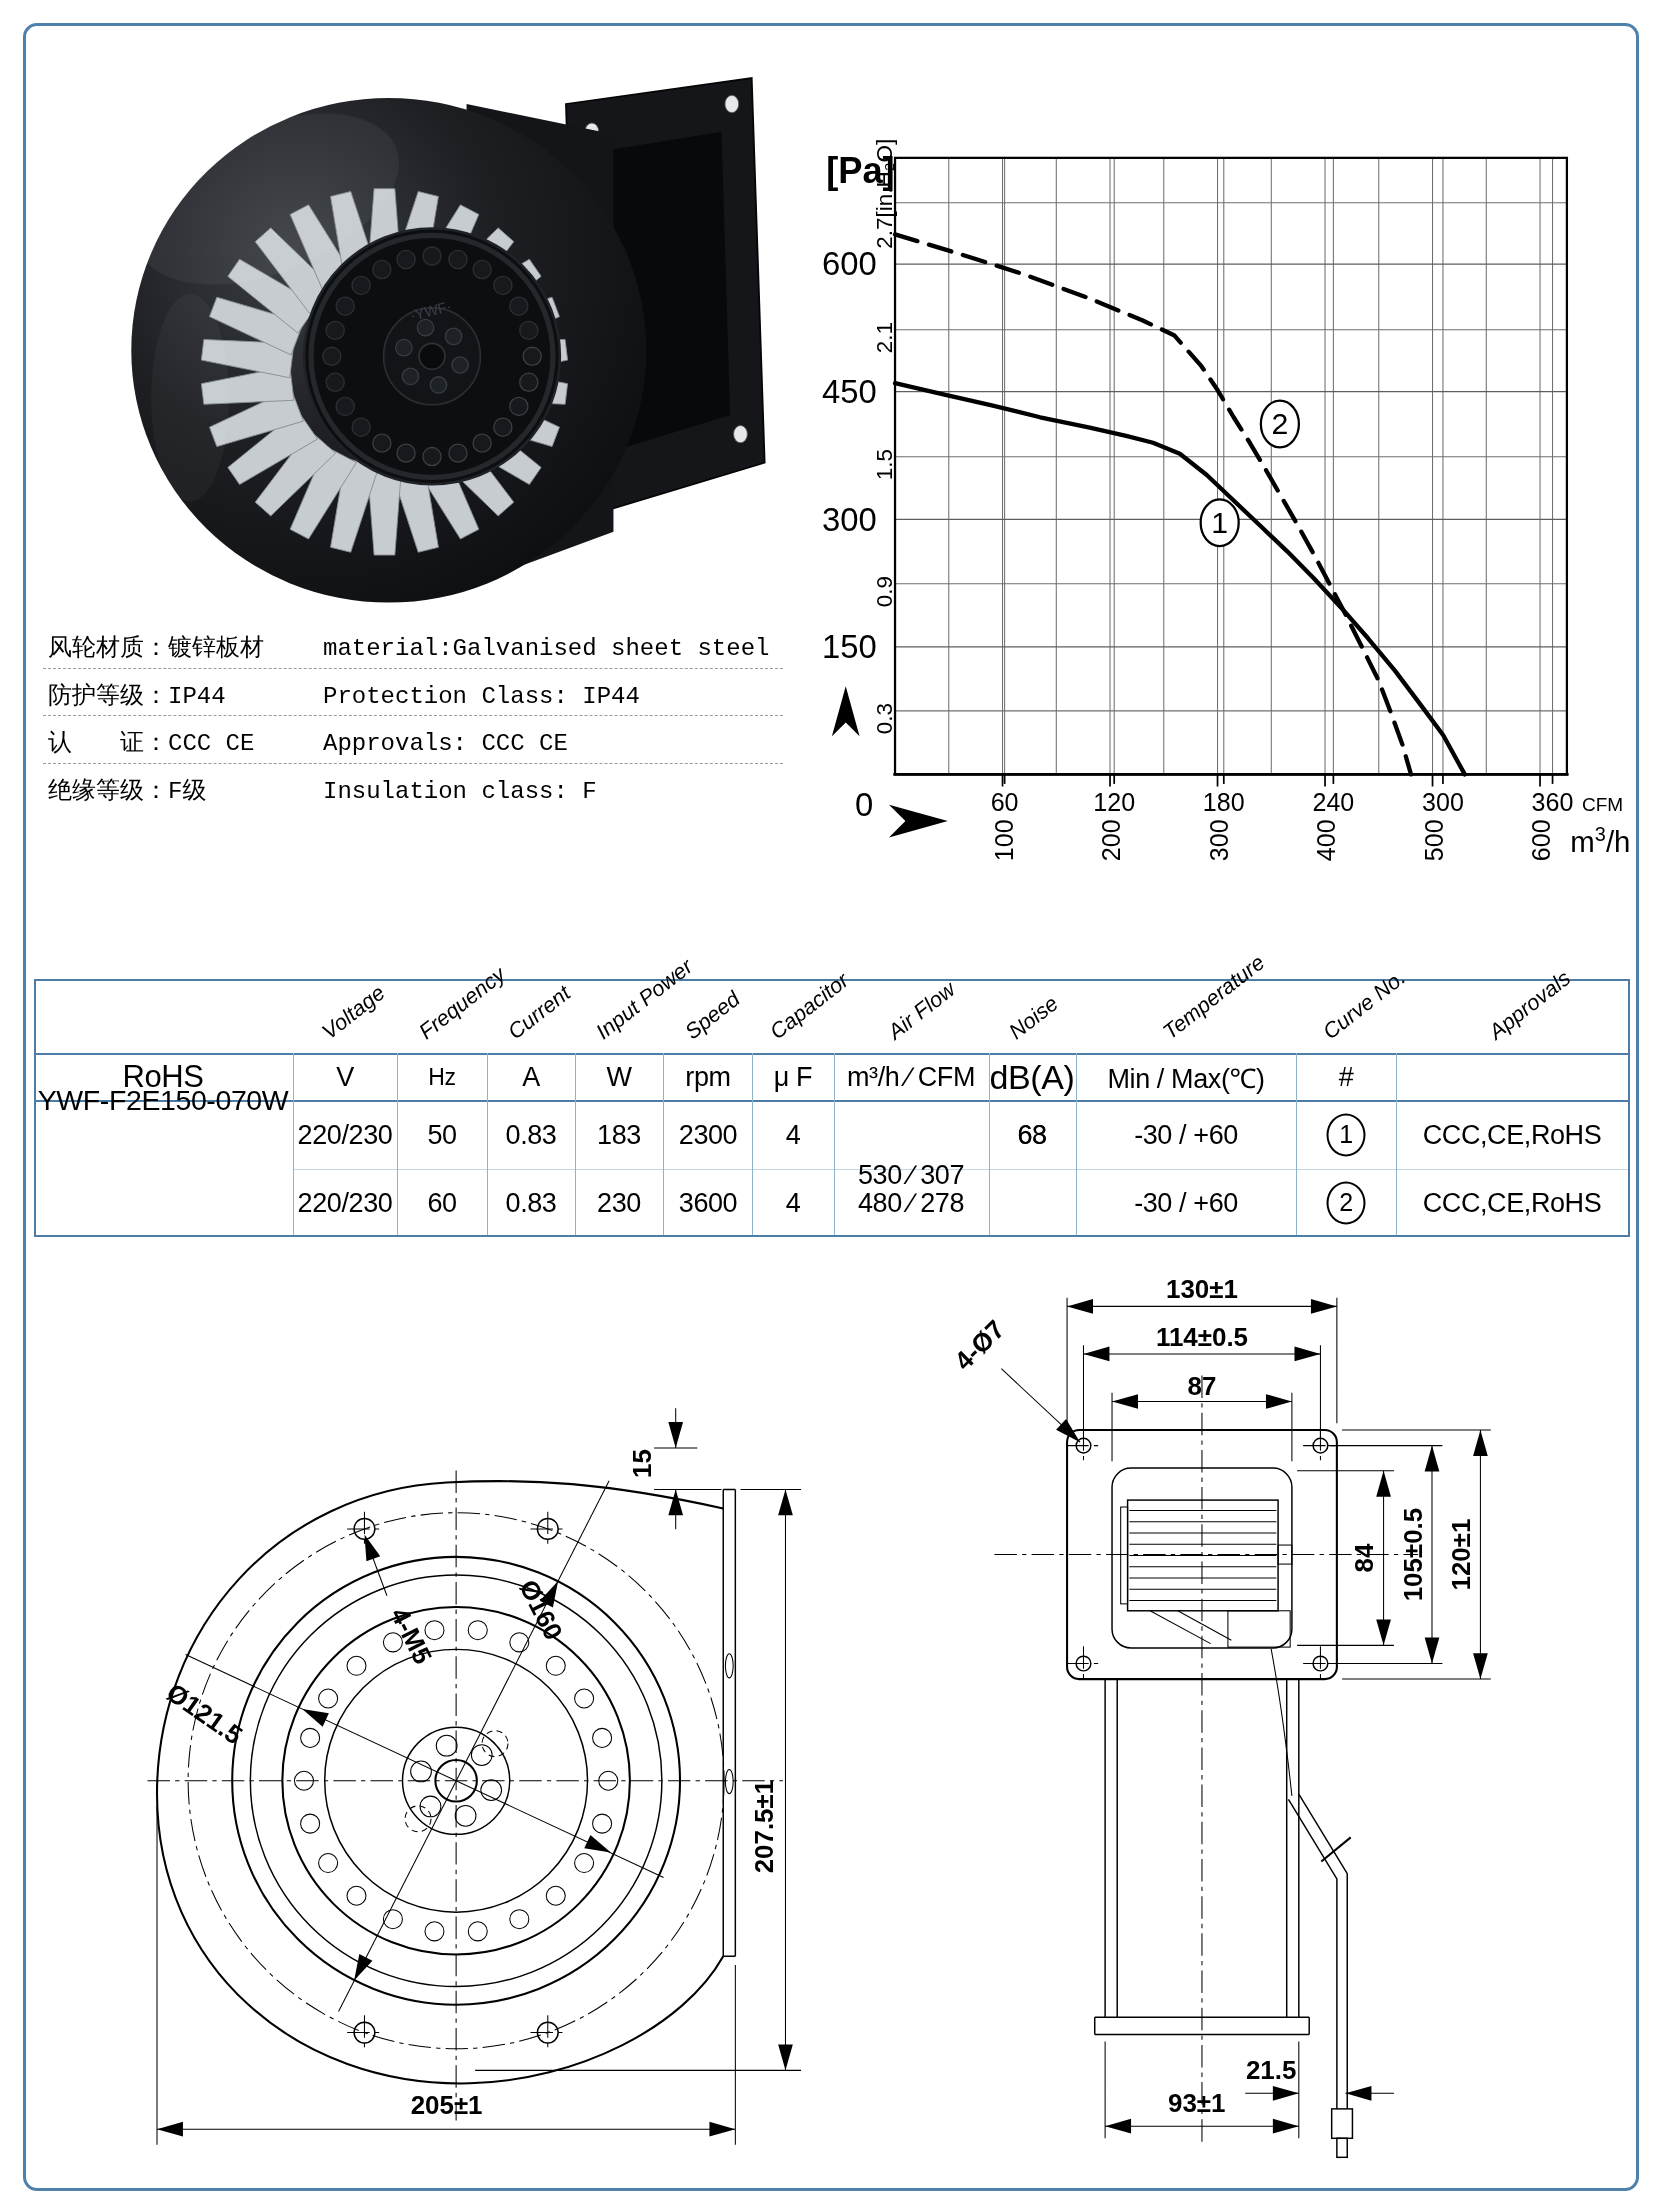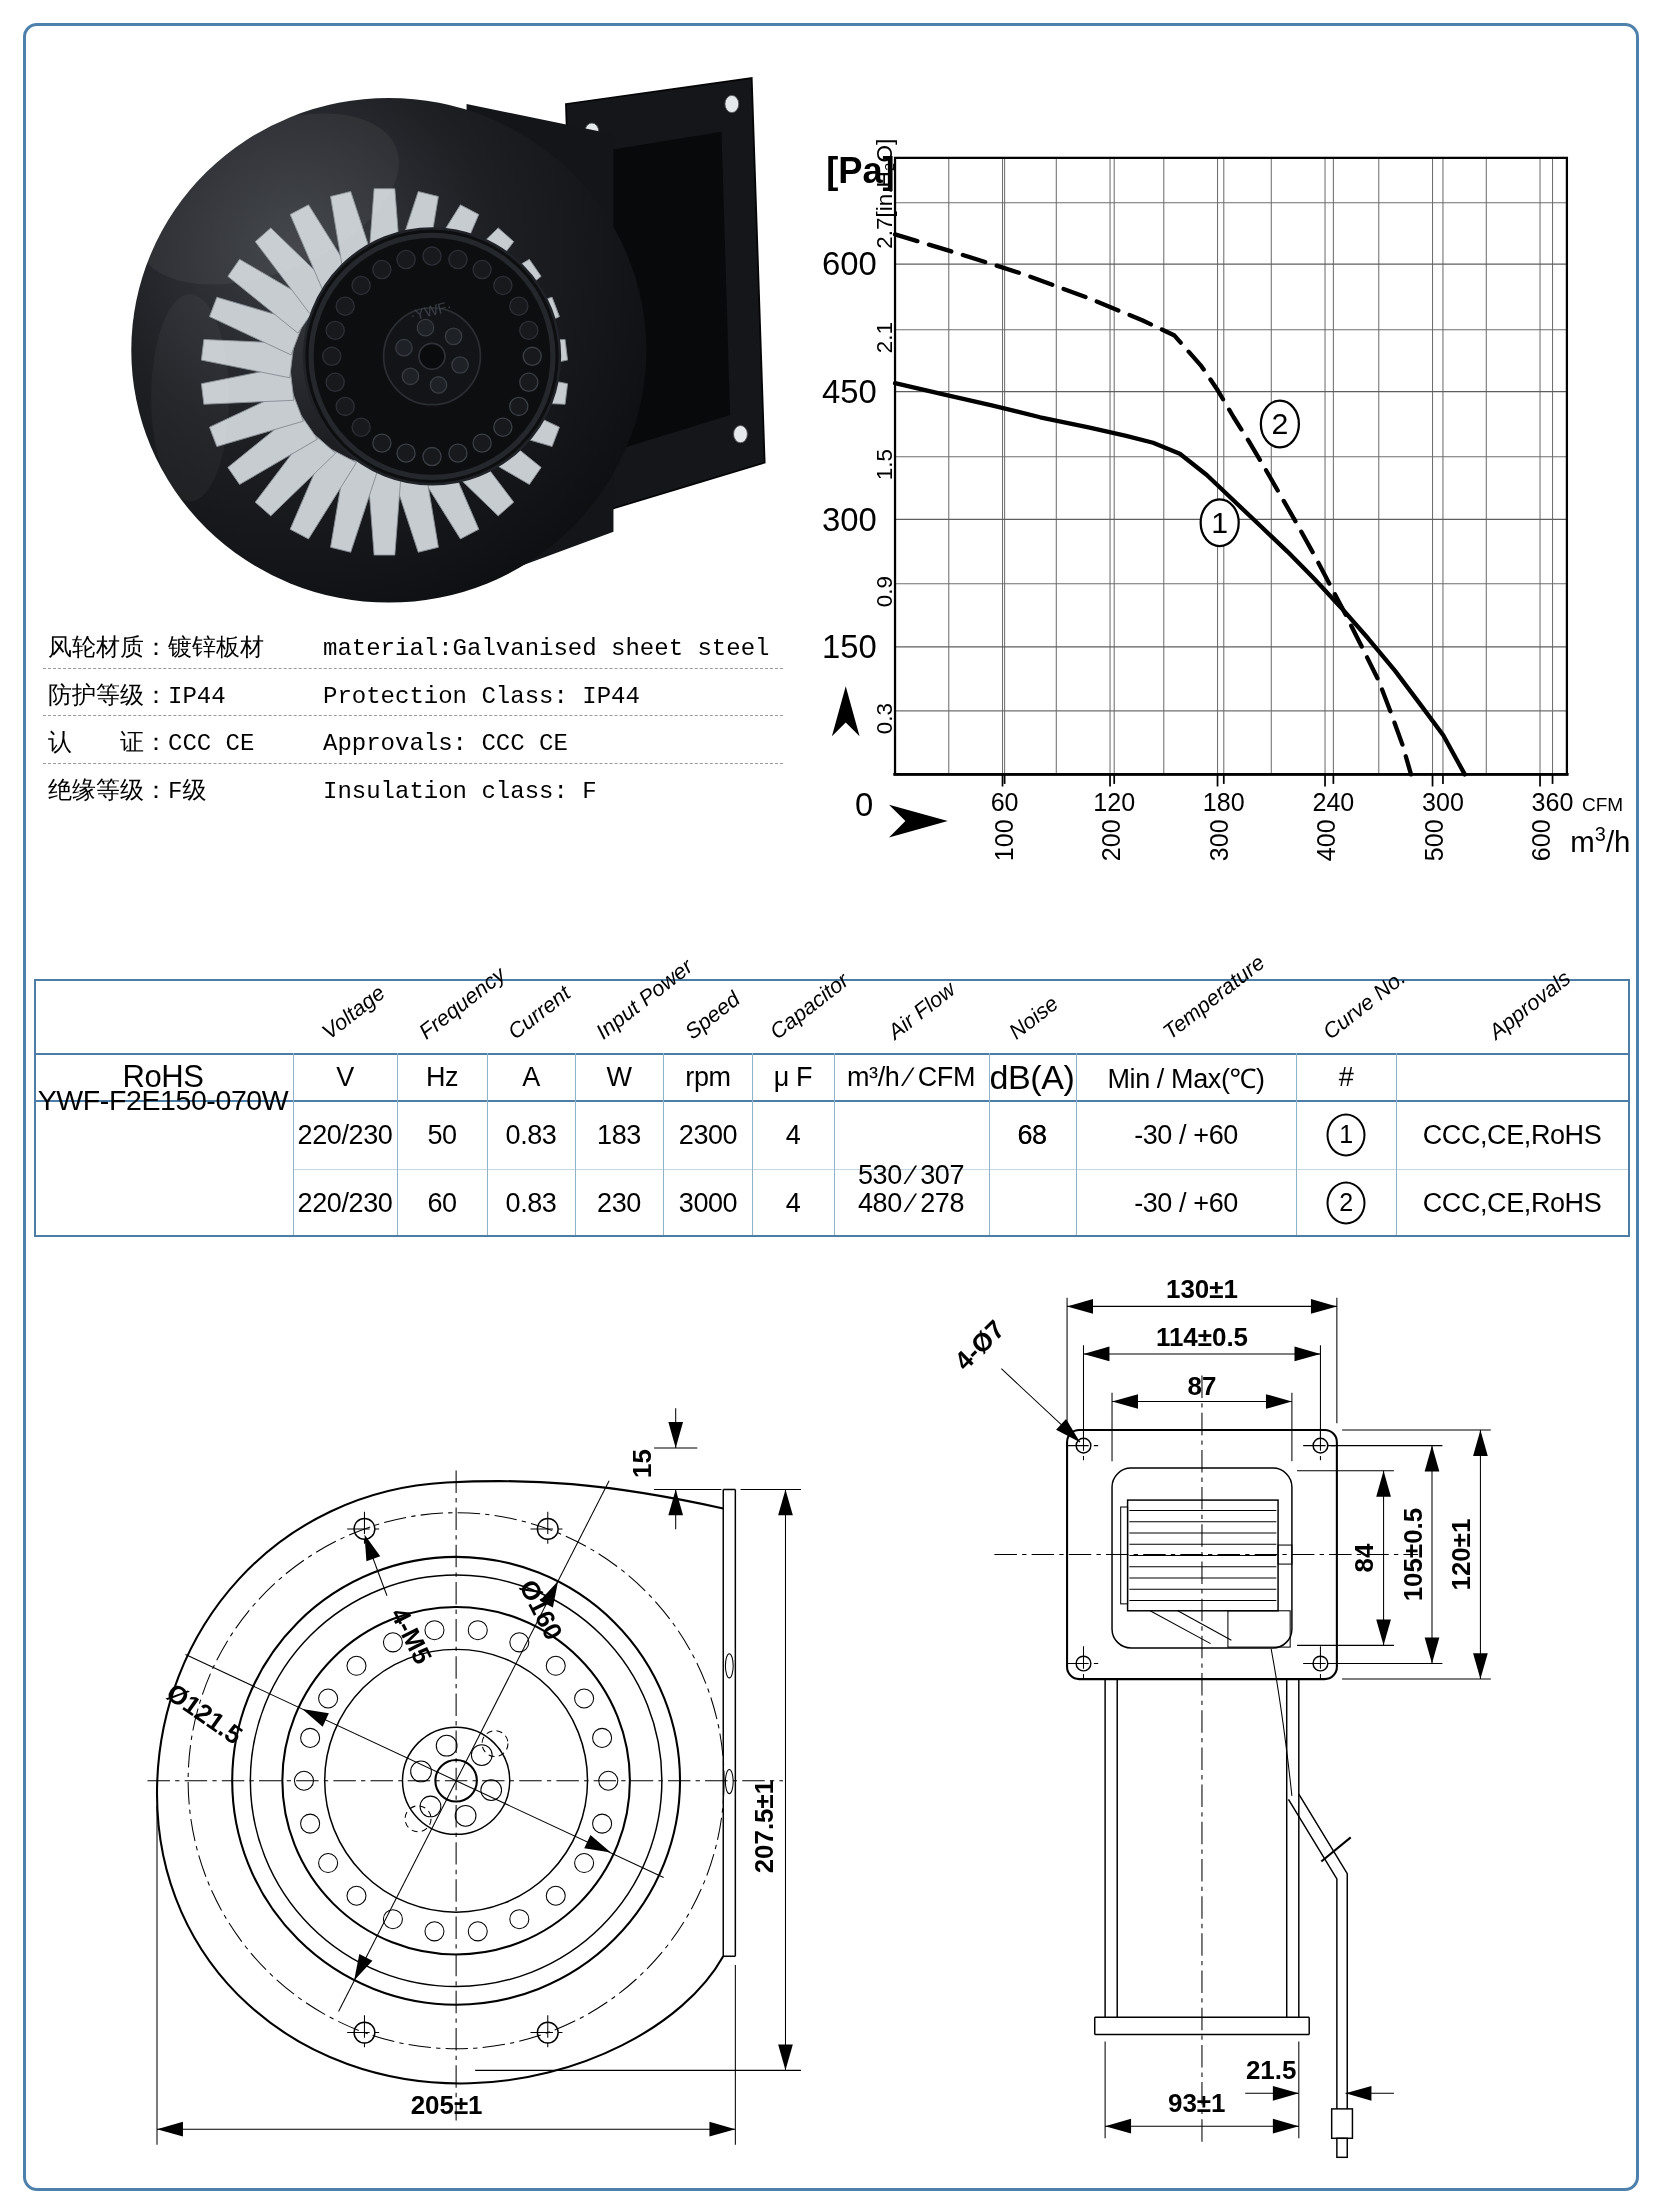--- a/index.html
+++ b/index.html
@@ -231,21 +231,21 @@
       <div class="thead-rot" style="position: absolute; left: 607px; top: 1019px;">Input Power</div>
       <div class="thead-rot" style="position: absolute; left: 696px; top: 1019px;">Speed</div>
       <div class="thead-rot" style="position: absolute; left: 781px; top: 1019px;">Capacitor</div>
       <div class="thead-rot" style="position: absolute; left: 899px; top: 1019px;">Air Flow</div>
       <div class="thead-rot" style="position: absolute; left: 1020px; top: 1019px;">Noise</div>
       <div class="thead-rot" style="position: absolute; left: 1174px; top: 1019px;">Temperature</div>
       <div class="thead-rot" style="position: absolute; left: 1334px; top: 1019px;">Curve No.</div>
       <div class="thead-rot" style="position: absolute; left: 1500px; top: 1019px;">Approvals</div>
       <div class="tcell" style="position: absolute; left: 163px; top: 1077px; font-size: 31px;">RoHS</div>
       <div class="tcell" style="position: absolute; left: 345px; top: 1077px; font-size: 27px;">V</div>
-      <div class="tcell" style="position: absolute; left: 442px; top: 1077px; font-size: 27px;">Hz</div>
+      <div class="tcell" style="position: absolute; left: 442px; top: 1077px; font-size: 23px;">Hz</div>
       <div class="tcell" style="position: absolute; left: 531px; top: 1077px; font-size: 27px;">A</div>
       <div class="tcell" style="position: absolute; left: 619px; top: 1077px; font-size: 27px;">W</div>
       <div class="tcell" style="position: absolute; left: 708px; top: 1077px; font-size: 27px;">rpm</div>
       <div class="tcell" style="position: absolute; left: 793px; top: 1077px; font-size: 27px;">μ F</div>
       <div class="tcell" style="position: absolute; left: 911px; top: 1077px; font-size: 27px;">m³/h ∕ CFM</div>
       <div class="tcell" style="position: absolute; left: 1032px; top: 1077px; font-size: 34px;">dB(A)</div>
       <div class="tcell" style="position: absolute; left: 1186px; top: 1077px; font-size: 27px;">Min / Max(℃)</div>
       <div class="tcell" style="position: absolute; left: 1346px; top: 1077px; font-size: 27px;">#</div>
       <div class="tcell" style="position: absolute; left: 1512px; top: 1077px; font-size: 27px;"></div>
       <div class="tcell" style="position: absolute; left: 163px; top: 1100px; font-size: 28.5px;">YWF-F2E150-070W</div>
@@ -257,21 +257,21 @@
       <div class="tcell" style="position: absolute; left: 793px; top: 1135px;">4</div>
       <div class="tcell" style="position: absolute; left: 911px; top: 1135px; margin-top: 40px;">530 ∕ 307</div>
       <div class="tcell" style="position: absolute; left: 1032px; top: 1135px;">63</div>
       <div class="tcell" style="position: absolute; left: 1186px; top: 1135px;">-30 / +60</div>
       <div class="tcell" style="position: absolute; left: 1346px; top: 1135px;"><span class="circled">1</span></div>
       <div class="tcell" style="position: absolute; left: 1512px; top: 1135px;">CCC,CE,RoHS</div>
       <div class="tcell" style="position: absolute; left: 345px; top: 1203px;">220/230</div>
       <div class="tcell" style="position: absolute; left: 442px; top: 1203px;">60</div>
       <div class="tcell" style="position: absolute; left: 531px; top: 1203px;">0.83</div>
       <div class="tcell" style="position: absolute; left: 619px; top: 1203px;">230</div>
-      <div class="tcell" style="position: absolute; left: 708px; top: 1203px;">3000</div>
+      <div class="tcell" style="position: absolute; left: 708px; top: 1203px;">3600</div>
       <div class="tcell" style="position: absolute; left: 793px; top: 1203px;">4</div>
       <div class="tcell" style="position: absolute; left: 911px; top: 1203px;">480 ∕ 278</div>
       <div class="tcell" style="position: absolute; left: 1032px; top: 1135px;">68</div>
       <div class="tcell" style="position: absolute; left: 1186px; top: 1203px;">-30 / +60</div>
       <div class="tcell" style="position: absolute; left: 1346px; top: 1203px;"><span class="circled">2</span></div>
       <div class="tcell" style="position: absolute; left: 1512px; top: 1203px;">CCC,CE,RoHS</div>
     </div>
 
   <svg id="svgL" style="left:78px;top:1237px;" width="796" height="925" viewBox="90 1430 920 1070">
     <path class="cl" d="M170 2059 H905"></path>

